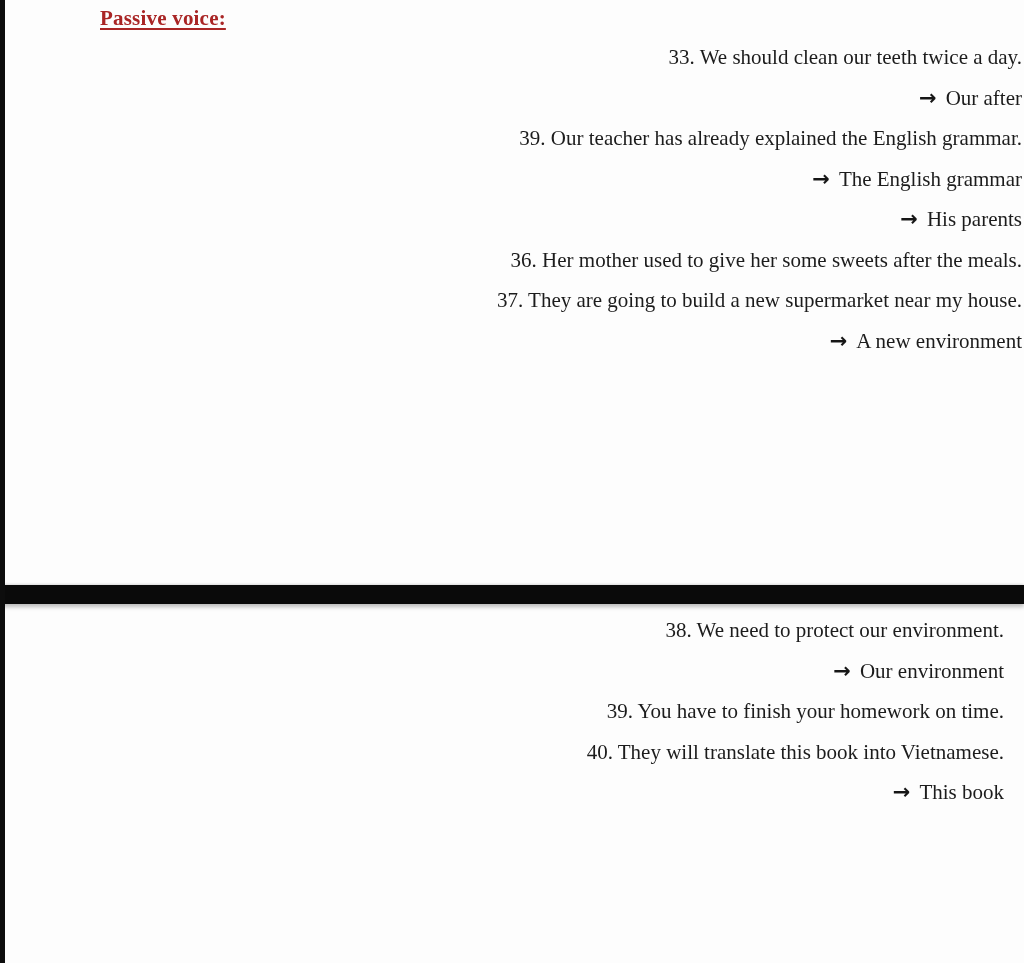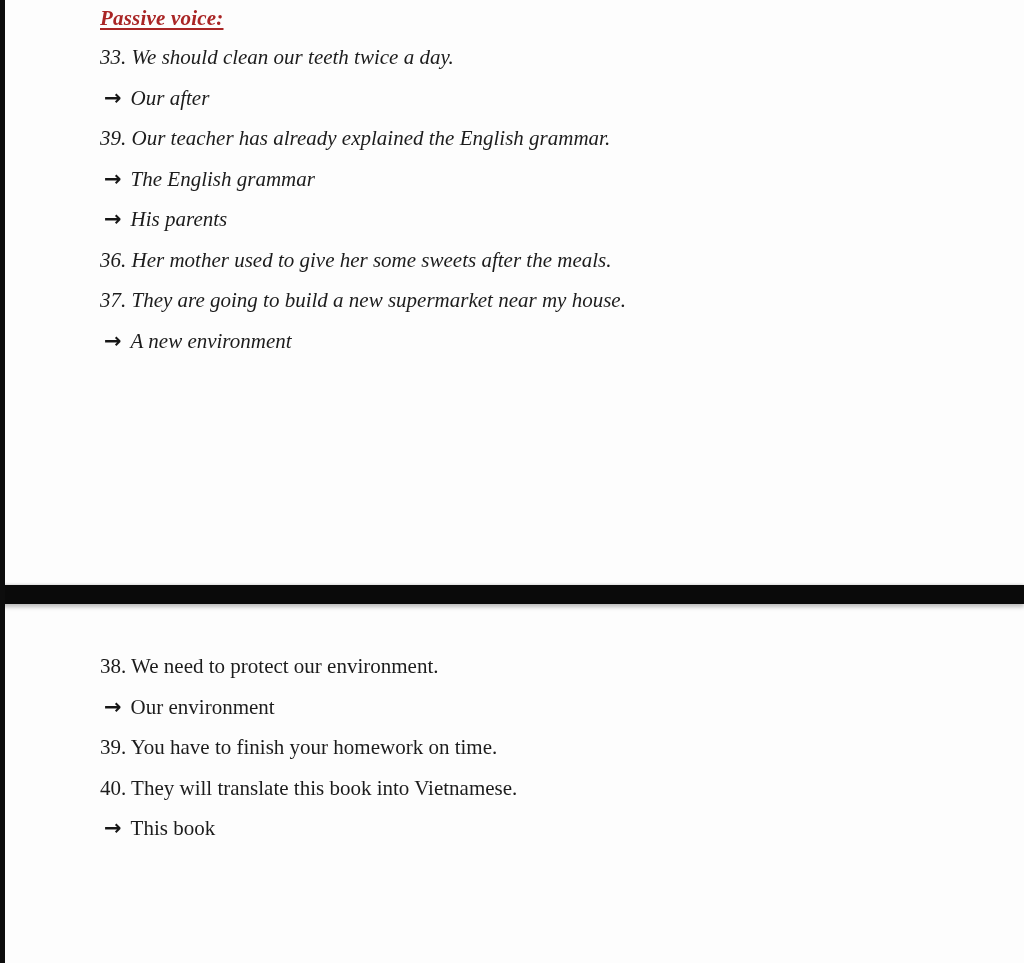--- a/index.html
+++ b/index.html
@@ -30,40 +30,41 @@
     background: #0a0a0a;
     box-shadow: 0 3px 4px rgba(0,0,0,0.25), 0 -1px 2px rgba(0,0,0,0.12);
     z-index: 4;
   }
   .page {
     position: absolute;
     left: 0;
     width: 1024px;
     background: #fdfdfd;
   }
-  .page-top    { top: 0;    height: 585px; padding: 6px 2px 0 100px; font-style: italic; }
-  .page-bottom { top: 604px; height: 359px; padding: 51px 20px 0 100px; }
+  .page-top    { top: 0;    height: 585px; padding: 6px 2px 0 100px; }
+  .page-bottom { top: 568px; height: 359px; padding: 51px 20px 0 100px; }
 
   .heading {
     color: #a92525;
     font-weight: bold;
     font-size: 21px;
     line-height: 24px;
     text-decoration: underline;
     text-decoration-thickness: 2px;
     text-underline-offset: 3px;
     margin-bottom: 16px;
     letter-spacing: 0.2px;
   }
   .line {
     font-size: 21px;
     line-height: 22px;
     color: #1c1c1c;
     margin-bottom: 18.5px;
     white-space: nowrap;
+    text-align: right;
   }
   .answer { padding-left: 4px; }
   .arrow {
     font-family: "DejaVu Sans", sans-serif;
     font-weight: bold;
     font-size: 21px;
     margin-right: 9px;
     color: #161616;
   }
 </style>

